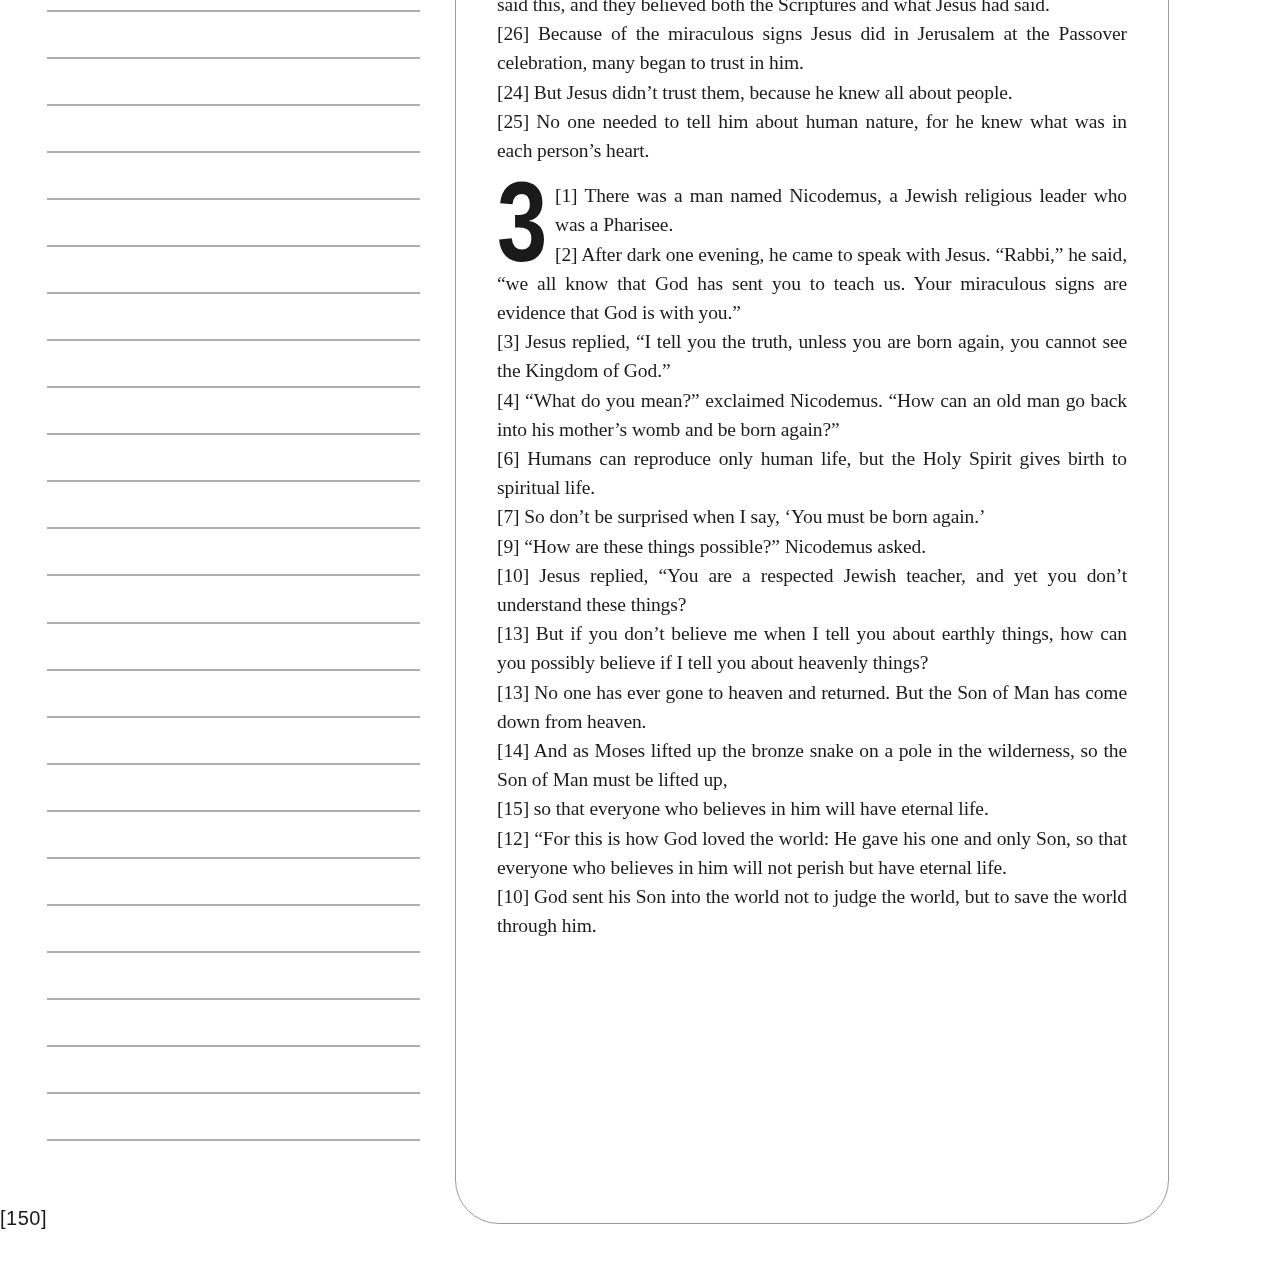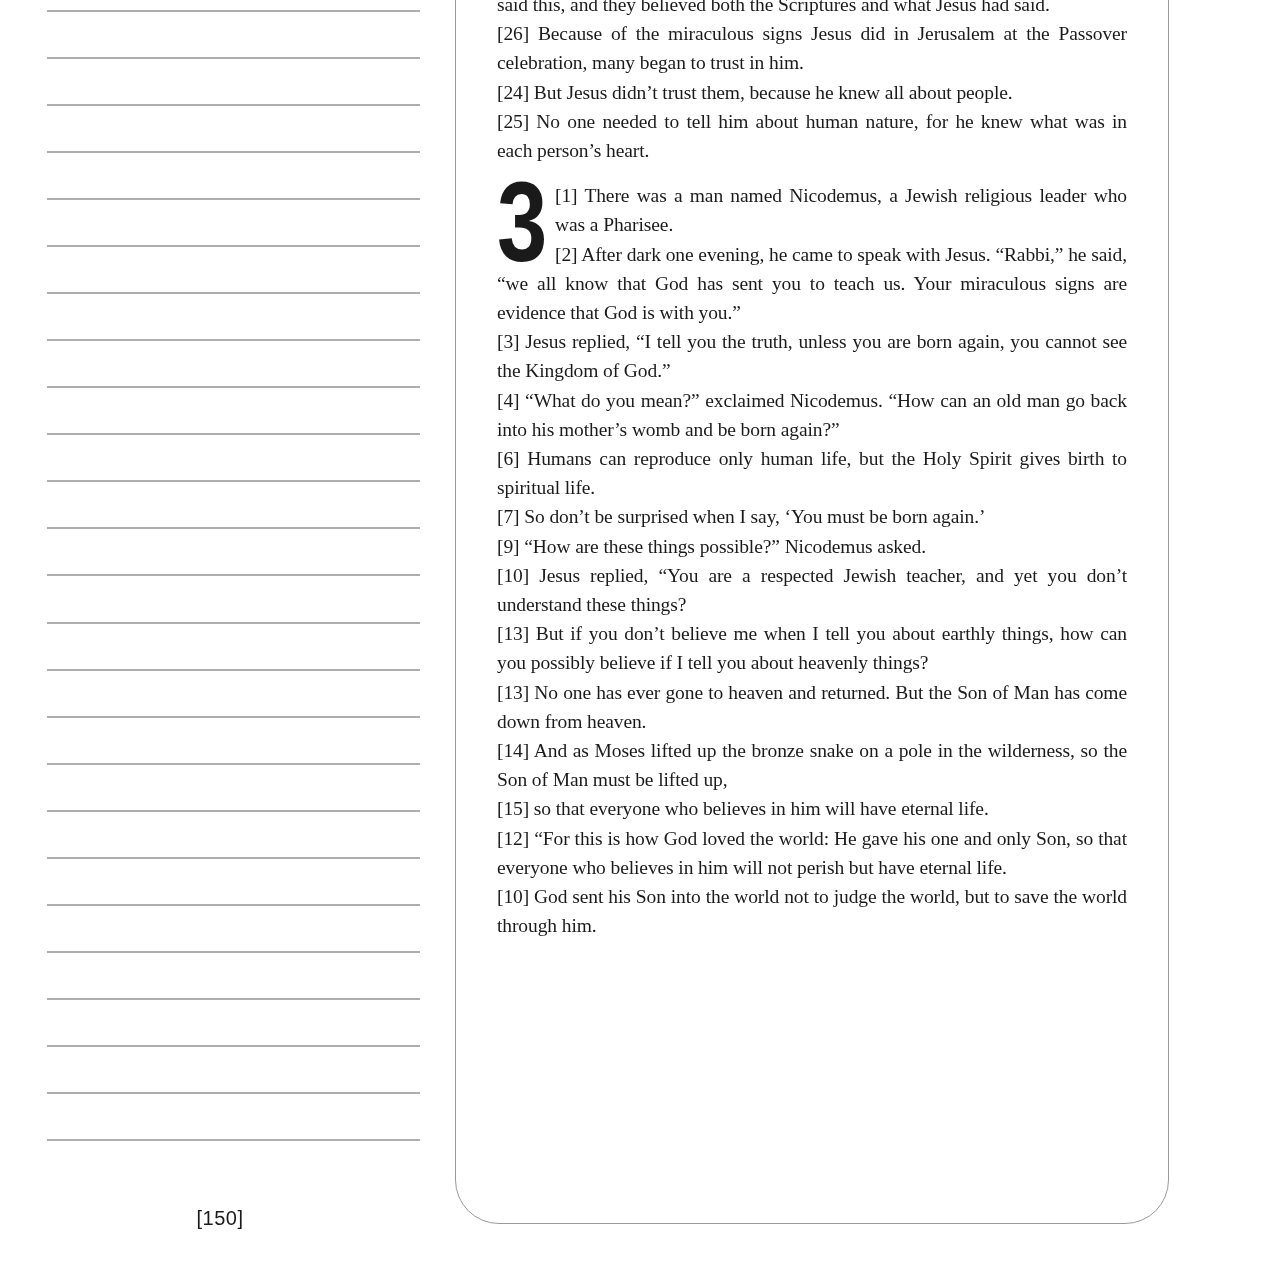--- a/index.html
+++ b/index.html
@@ -52,21 +52,21 @@
     font-weight: 700;
     font-size: 113px; line-height: 86px;
     color: #1a1a1a;
     transform: scaleX(0.8);
     transform-origin: left top;
   }
 
   
   .page-number {
     position: absolute; top: 1207px; left: 0;
-    width: 440px; text-align: center;
+    width: 440px; text-align: left;
     font-family: "Liberation Sans", sans-serif;
     font-size: 20px; color: #1a1a1a;
     letter-spacing: 0.5px;
   }
 </style>
 </head>
 <body>
 
 <div class="page">
 

